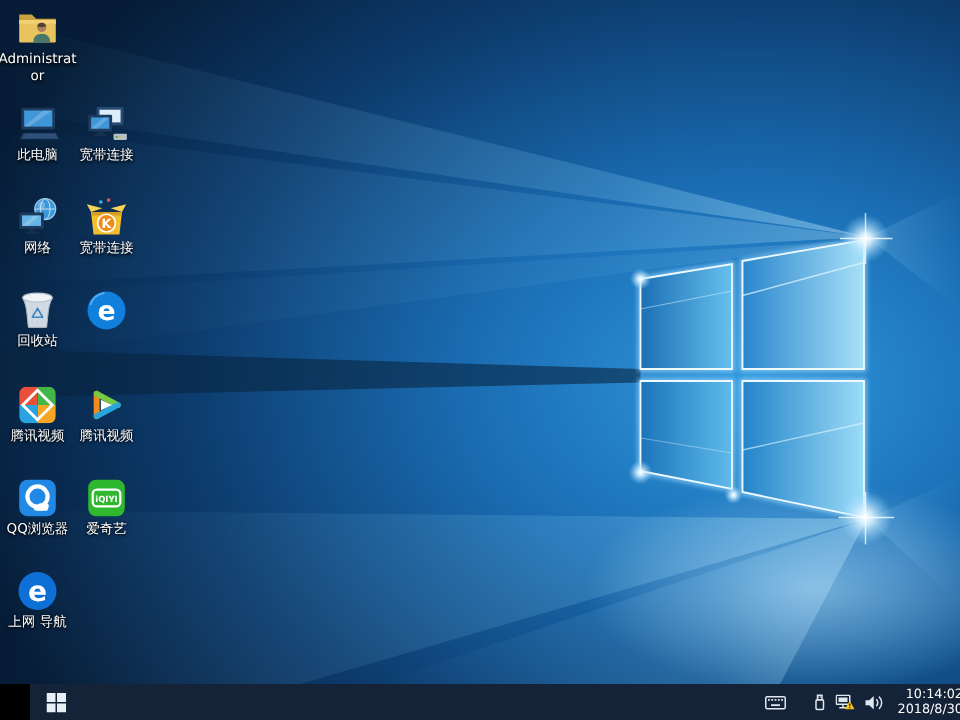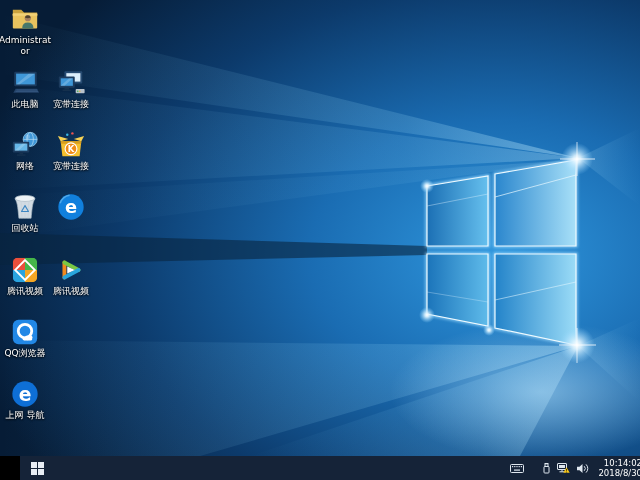--- a/index.html
+++ b/index.html
@@ -240,20 +240,28 @@
       <g fill="#fff">
         <circle cx="18.5" cy="22.3" r="2.6"></circle>
         <circle cx="22" cy="21.8" r="2"></circle>
         <circle cx="15.3" cy="23" r="2"></circle>
         <rect x="15" y="22.3" width="8.5" height="2.8" rx="1.4"></rect>
       </g>
     </svg>
     <div class="icon-label">QQ浏览器</div>
   </div>
 
+  <div class="icon-cell" style="left:43px;top:317px">
+    <svg class="app" viewBox="0 0 32 32">
+      <rect x="3" y="3" width="26" height="26" rx="5.5" fill="#2fb82f"></rect>
+      <rect x="6.2" y="10" width="19.6" height="12" rx="3" fill="none" stroke="#fff" stroke-width="1.6"></rect>
+      <text x="16" y="18.6" font-size="6" font-weight="bold" fill="#fff" text-anchor="middle">iQIYI</text>
+    </svg>
+    <div class="icon-label">爱奇艺</div>
+  </div>
 
   <div class="icon-cell" style="left:-3px;top:379px">
     <svg class="app" viewBox="0 0 32 32">
       <circle cx="16" cy="16" r="13.5" fill="#0e6fd6"></circle>
       <text x="16" y="23" font-size="20" font-weight="bold" fill="#fff" text-anchor="middle">e</text>
     </svg>
     <div class="icon-label">上网 导航</div>
   </div>
 
   <div class="taskbar">

